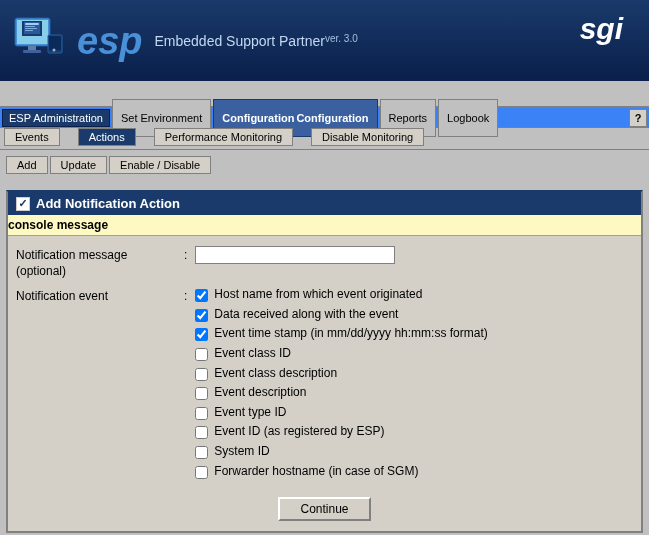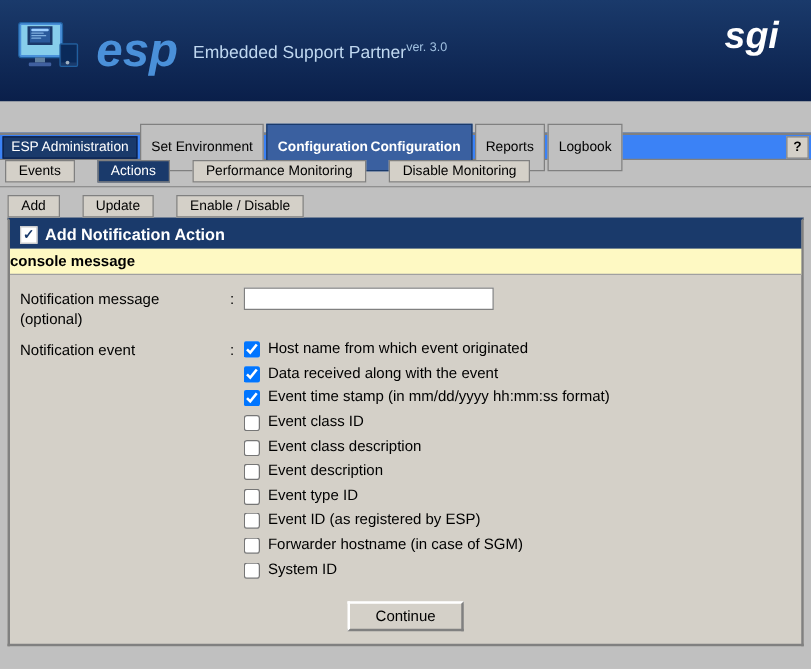--- a/index.html
+++ b/index.html
@@ -309,21 +309,21 @@
   <div class="nav-btn">
     <span>Performance Monitoring</span>
   </div>
   <div class="nav-btn">
     <span>Disable Monitoring</span>
   </div>
 </div>
 
 <div class="main-content">
 
-  <div style="display:flex; gap:18px; margin-bottom:0;">
+  <div style="display:flex; gap:2px; margin-bottom:16px;">
     <div class="nav-btn">
       <span>Add</span>
     </div>
     <div class="nav-btn">
       <span>Update</span>
     </div>
     <div class="nav-btn">
       <span>Enable / Disable</span>
     </div>
   </div>
@@ -381,25 +381,25 @@
             <div class="checkbox-item">
               <input type="checkbox" style="">
               <span class="checkbox-label">Event type ID</span>
             </div>
             <div class="checkbox-item">
               <input type="checkbox" style="">
               <span class="checkbox-label">Event ID (as registered by ESP)</span>
             </div>
             <div class="checkbox-item">
               <input type="checkbox" style="">
+              <span class="checkbox-label">System ID</span>
+            </div>
+            <div class="checkbox-item">
+              <input type="checkbox" style="">
               <span class="checkbox-label">Forwarder hostname (in case of SGM)</span>
-            </div>
-            <div class="checkbox-item">
-              <input type="checkbox" style="">
-              <span class="checkbox-label">System ID</span>
             </div>
           </div>
       </div>
 
       <div class="continue-row">
         <button class="continue-btn">Continue</button>
       </div>
     </div>
   </div>
 </div>

